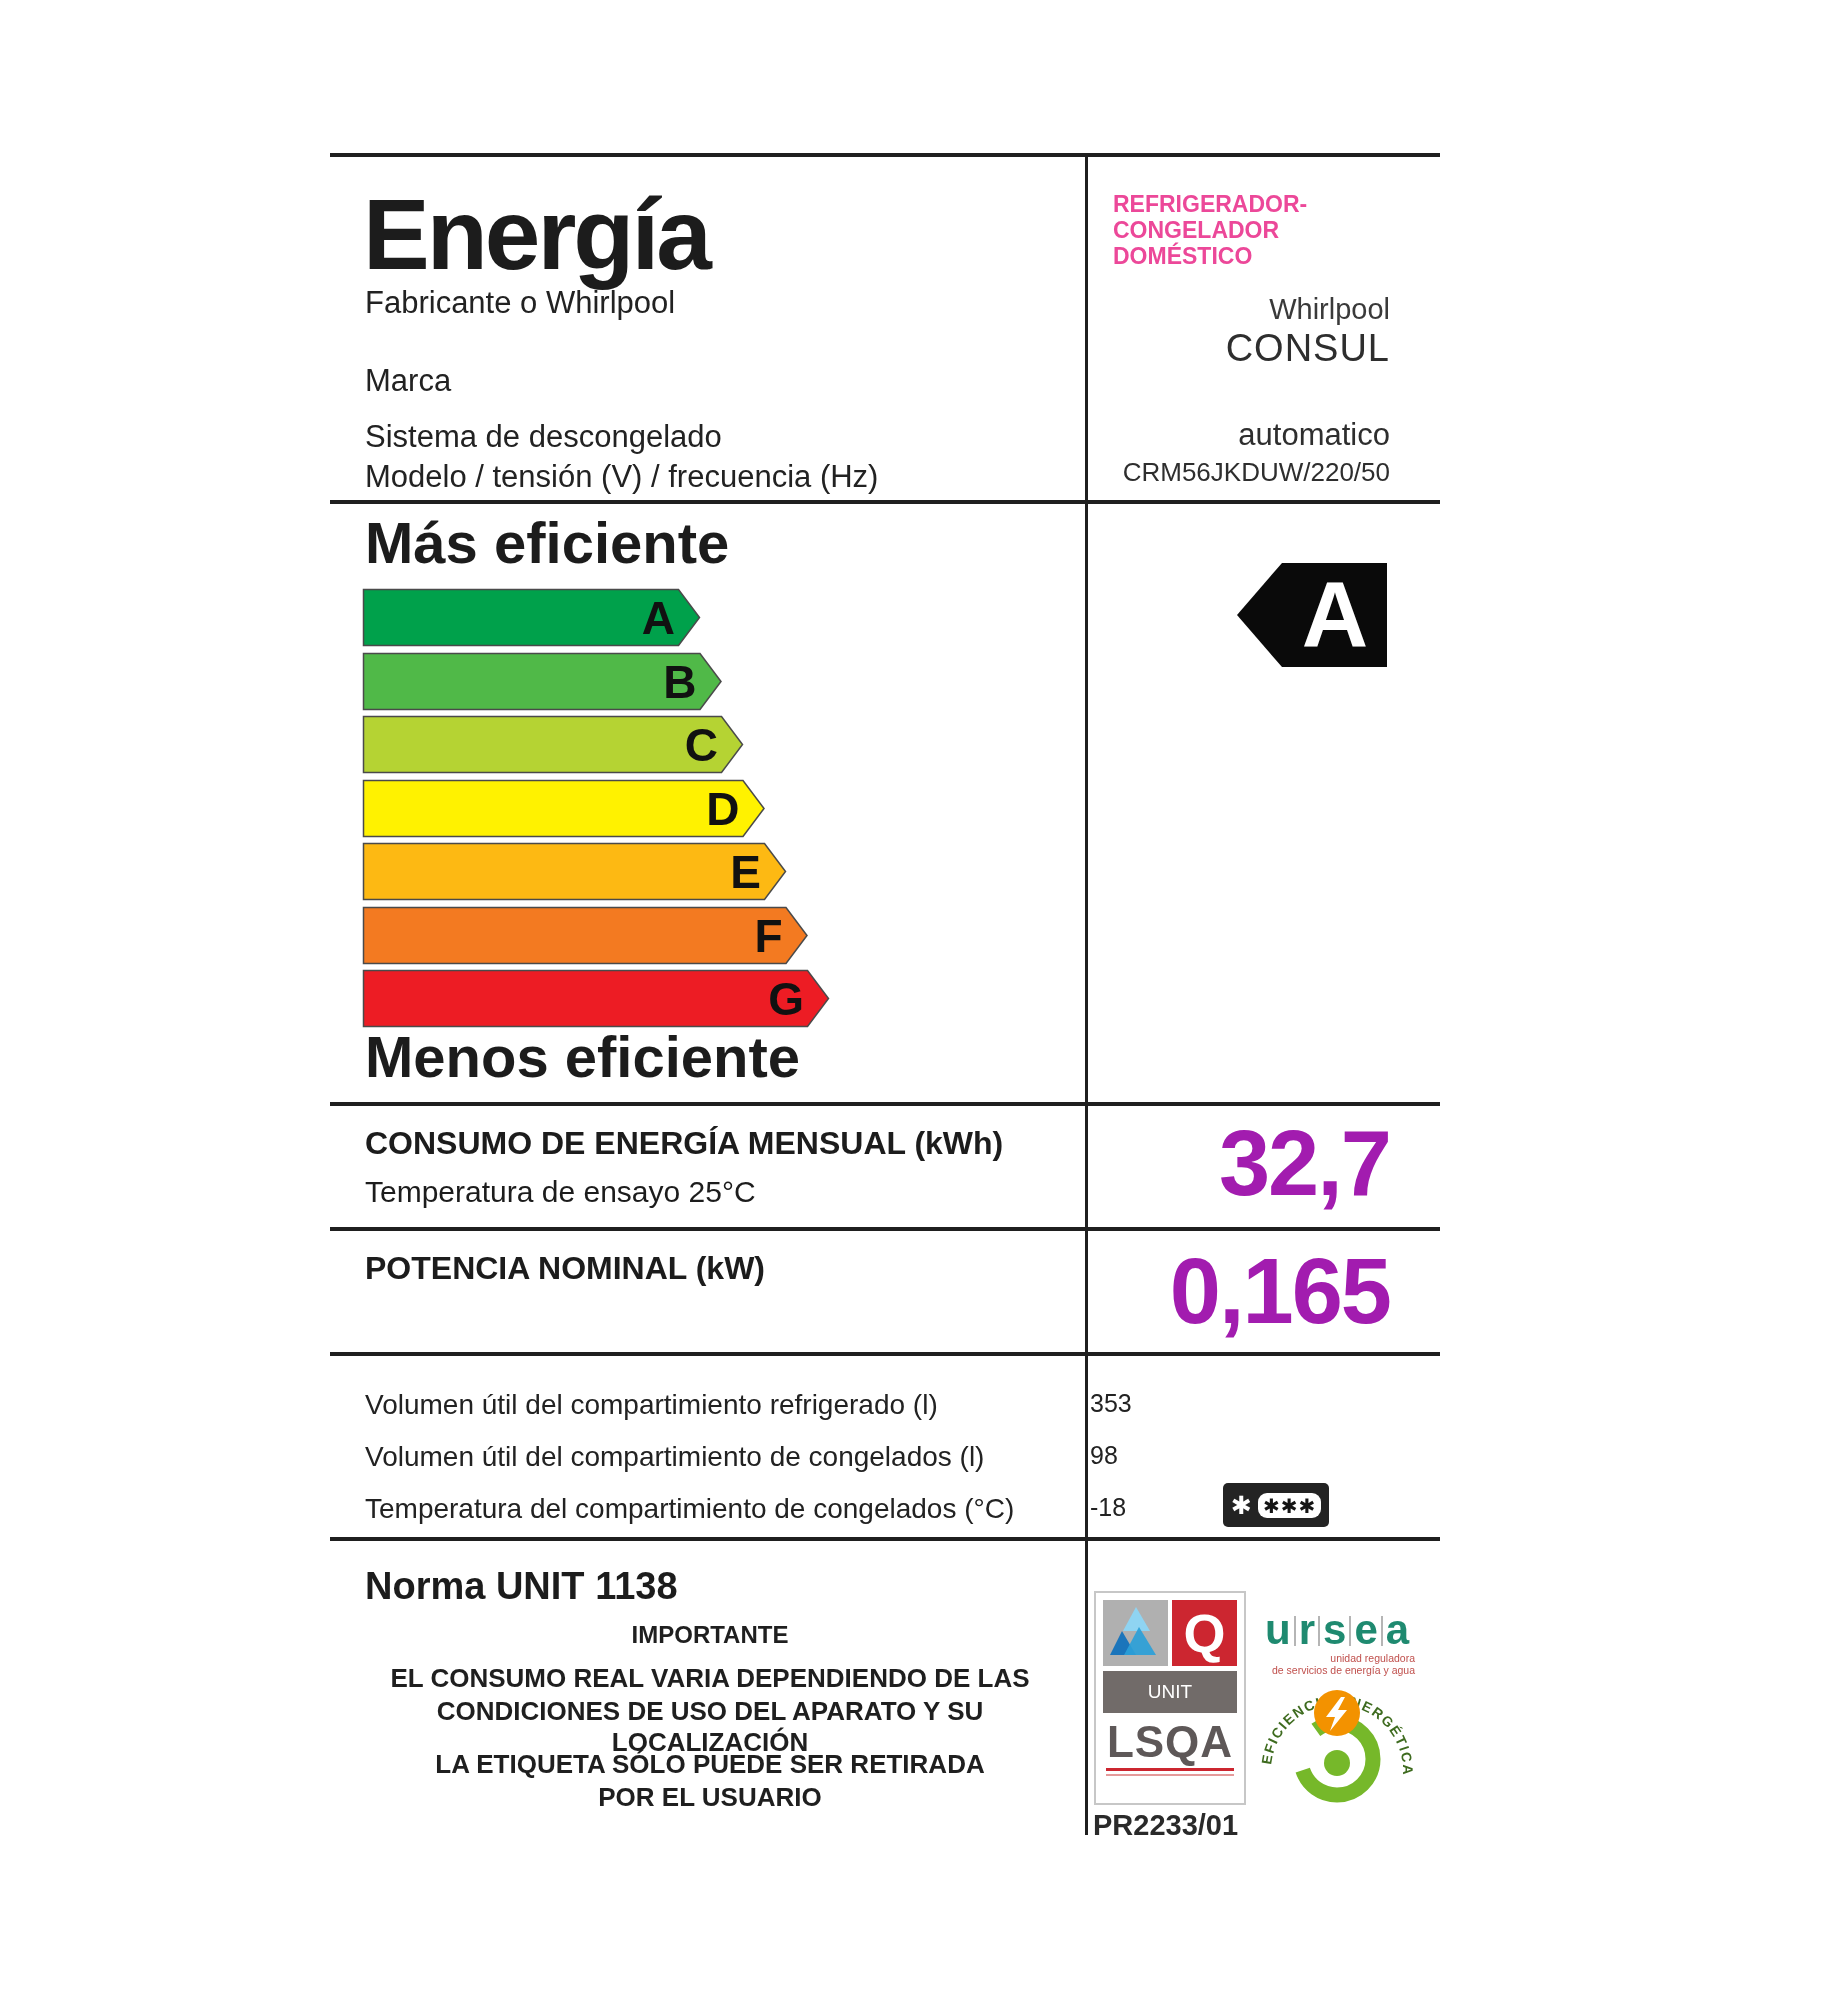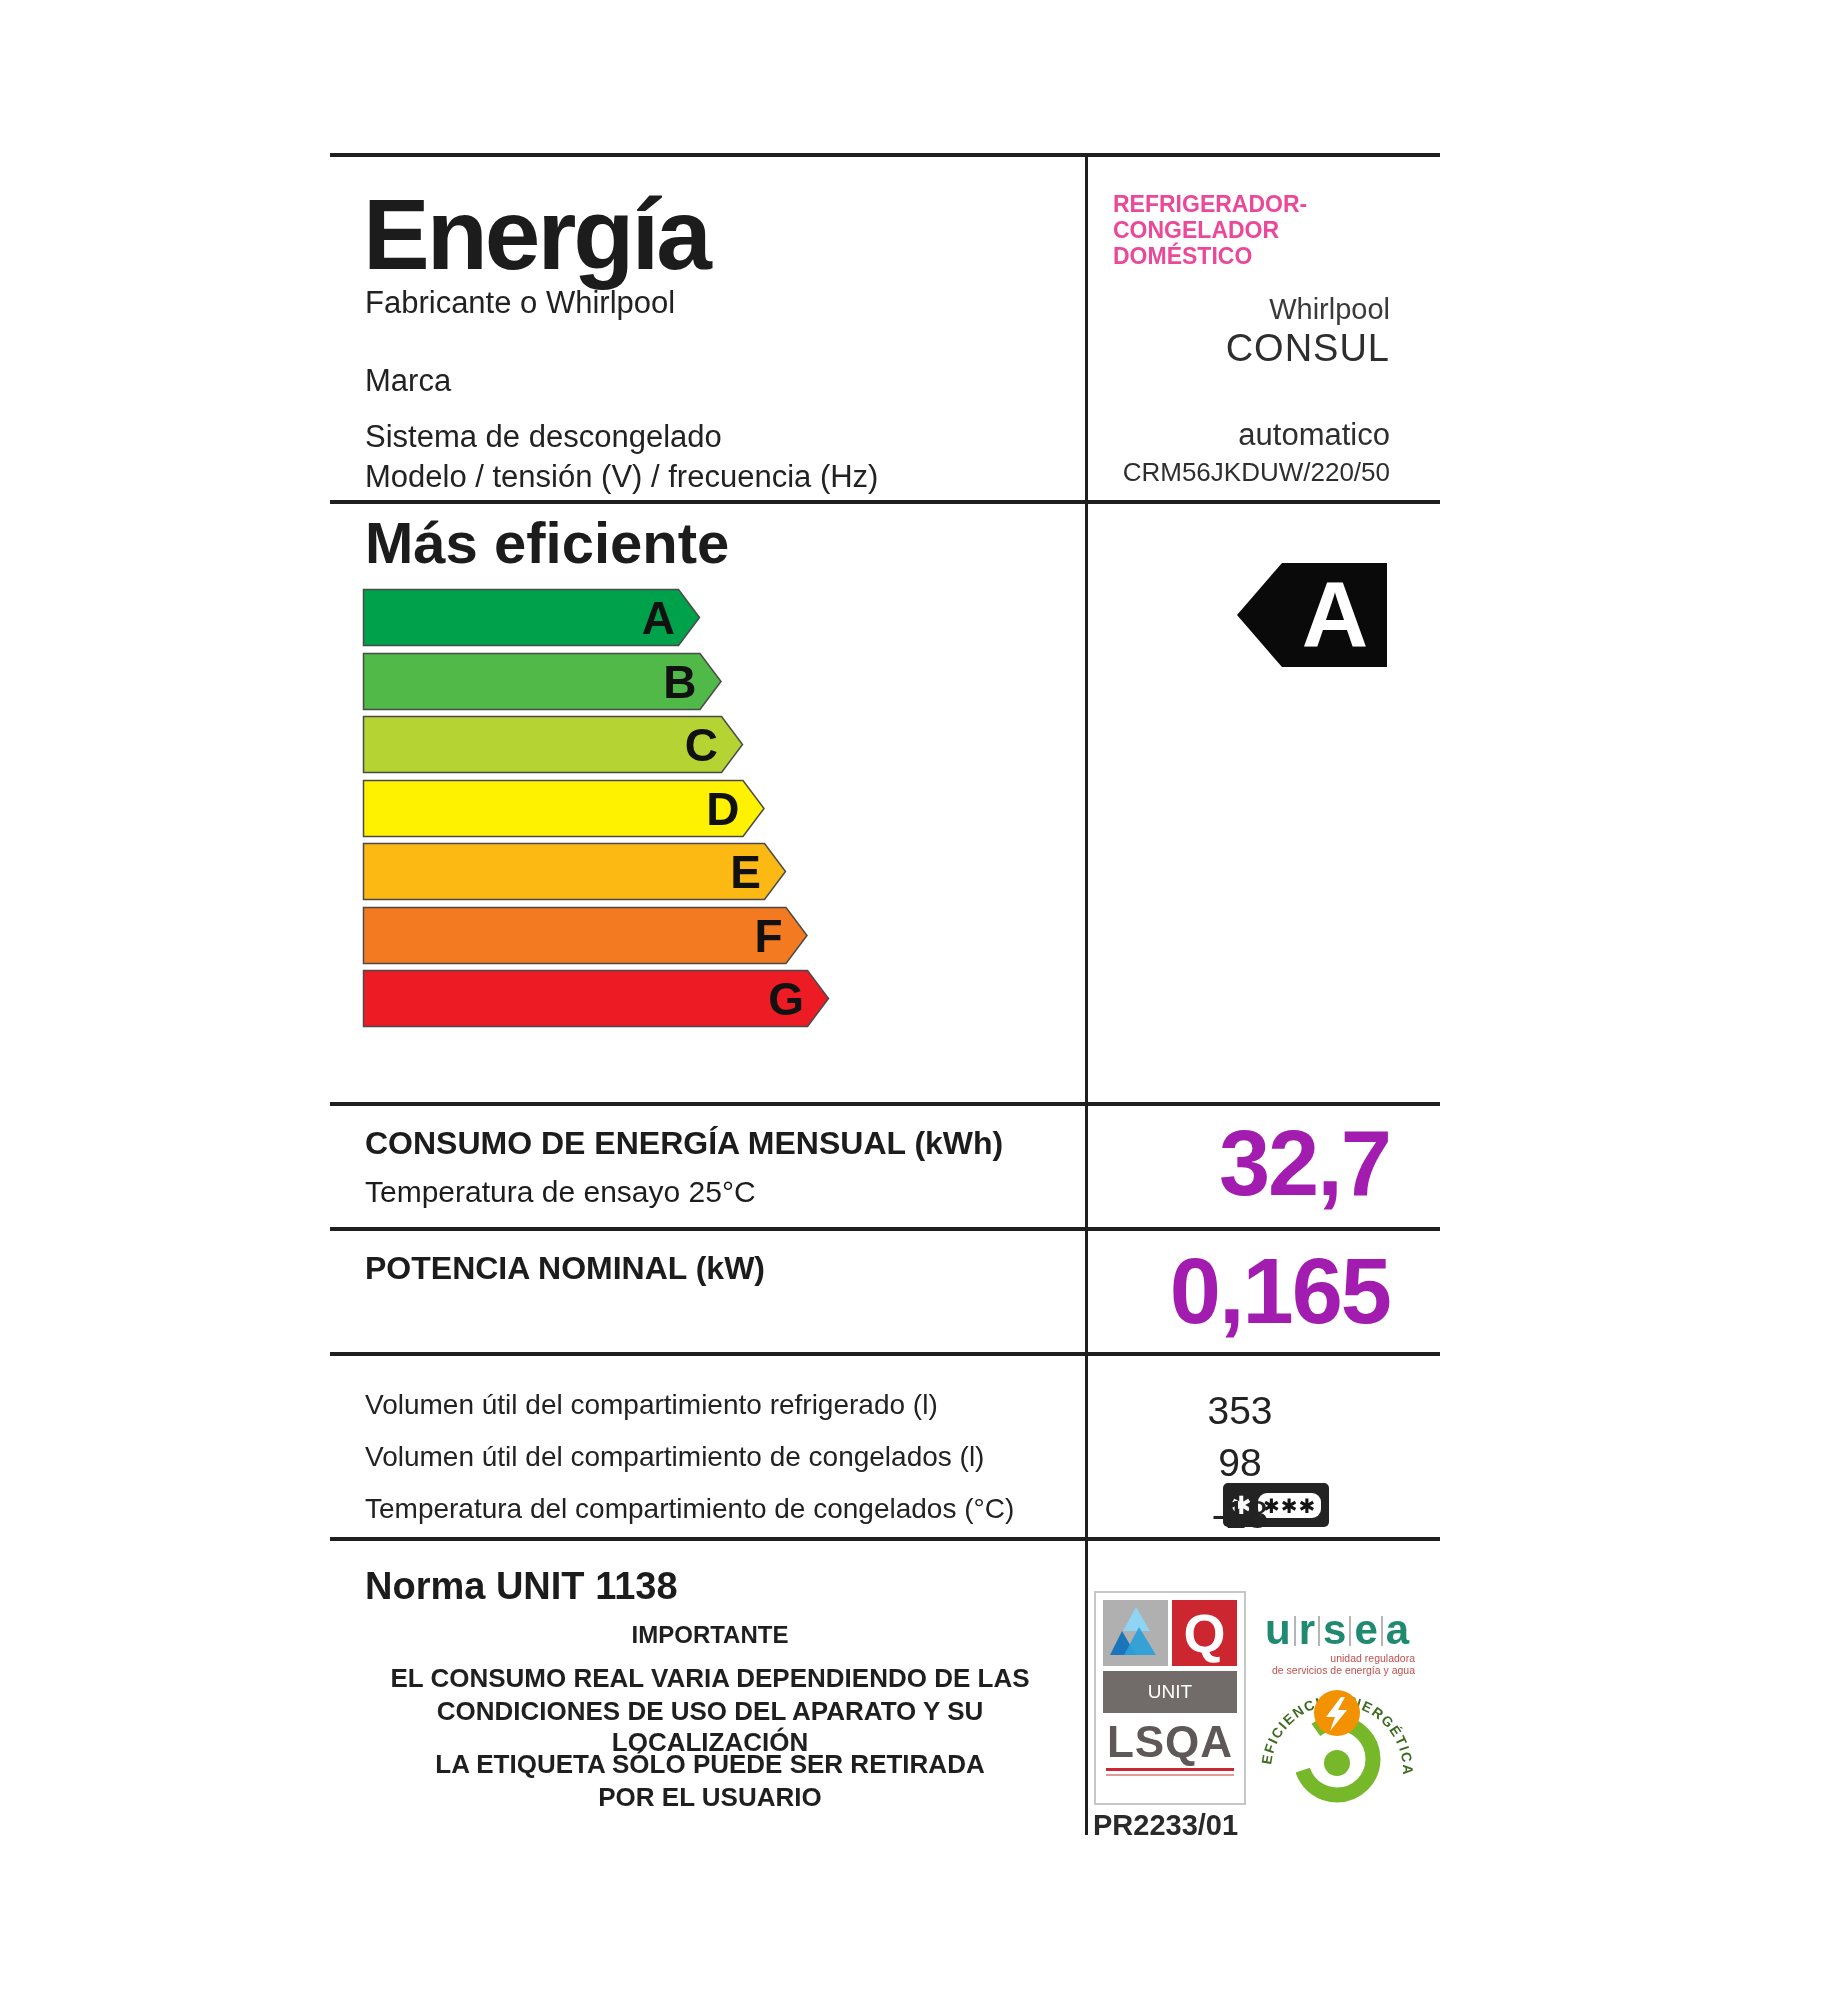--- a/index.html
+++ b/index.html
@@ -36,21 +36,21 @@
   .consumo-title{left:35px;top:972px;font-size:32px;font-weight:bold;}
   .consumo-sub{left:35px;top:1022px;font-size:30px;}
   .bigval{left:760px;width:300px;text-align:right;font-size:92px;font-weight:bold;
           letter-spacing:-2px;line-height:104px;color:#a21caf;}
   .consumo-value{top:958px;}
   .potencia-title{left:35px;top:1097px;font-size:32px;font-weight:bold;}
   .potencia-value{top:1086px;}
 
   
   .detail-label{left:35px;font-size:28px;color:#222;}
-  .detail-value{left:760px;width:300px;text-align:center;font-size:39px;color:#222;}
+  .detail-value{left:760px;width:300px;text-align:left;font-size:25px;color:#222;}
   .dr0{top:1236px;} .dr1{top:1288px;} .dr2{top:1340px;}
   .star-badge{left:893px;top:1330px;width:106px;height:44px;background:#232323;border-radius:5px;
               display:flex;align-items:center;padding:0 8px;box-sizing:border-box;gap:6px;
               font-family:"DejaVu Sans",sans-serif;}
   .star-single{color:#fff;font-size:25px;line-height:25px;}
   .star-box{background:#fff;border-radius:9px;padding:1px 5px 0;color:#141414;font-size:20px;
             letter-spacing:1px;line-height:24px;}
 
   
   .norma{left:35px;top:1412px;font-size:38px;font-weight:bold;}
@@ -148,20 +148,21 @@
         </svg>
         <span class="grade-letter">F</span>
       </div>
       <div class="grade" style="top: 816px;">
         <svg width="468" height="59">
           <polygon points="1.5,1.5 445.5,1.5 466.5,29.5 445.5,57.5 1.5,57.5" fill="#ed1c24" stroke="#4a4a4a" stroke-width="1.5"></polygon>
         </svg>
         <span class="grade-letter">G</span>
       </div>
     </div>
+  <div class="abs less">Menos eficiente</div>
 
   <div class="abs rating">
     <svg width="152" height="106">
       <polygon points="151,1 151,105 46,105 1,53 46,1" fill="#0a0a0a"></polygon>
     </svg>
     <span class="rating-letter">A</span>
   </div>
 
   <div class="abs consumo-title">CONSUMO DE ENERGÍA MENSUAL (kWh)</div>
   <div class="abs consumo-sub">Temperatura de ensayo 25°C</div>

